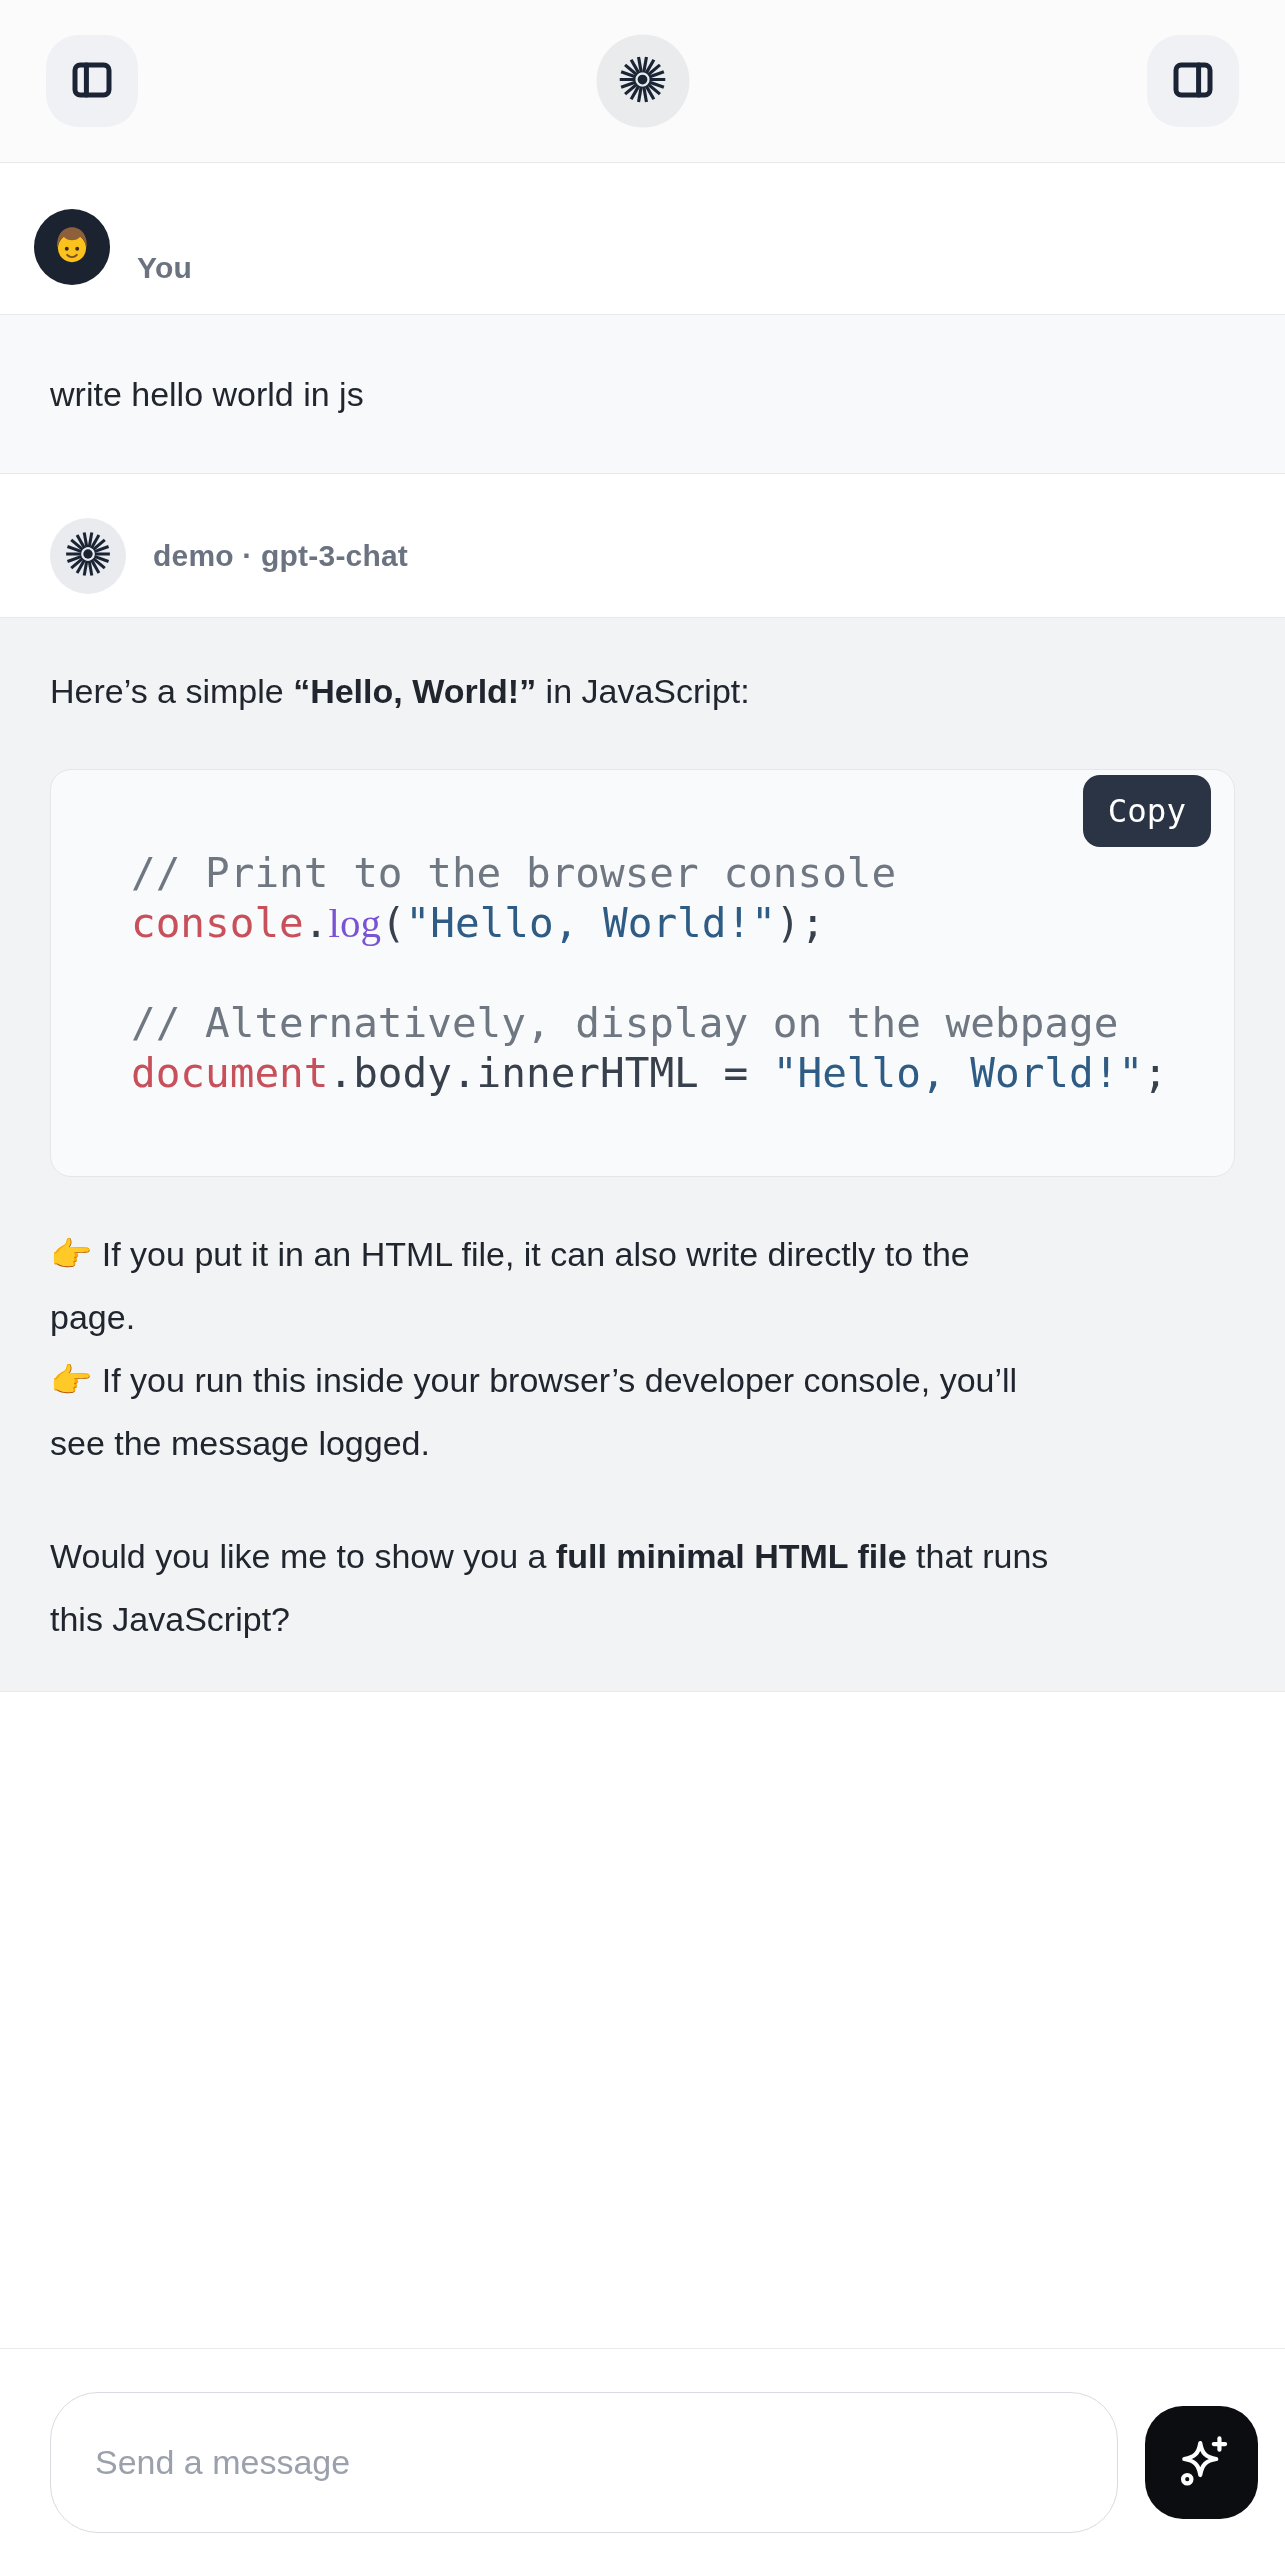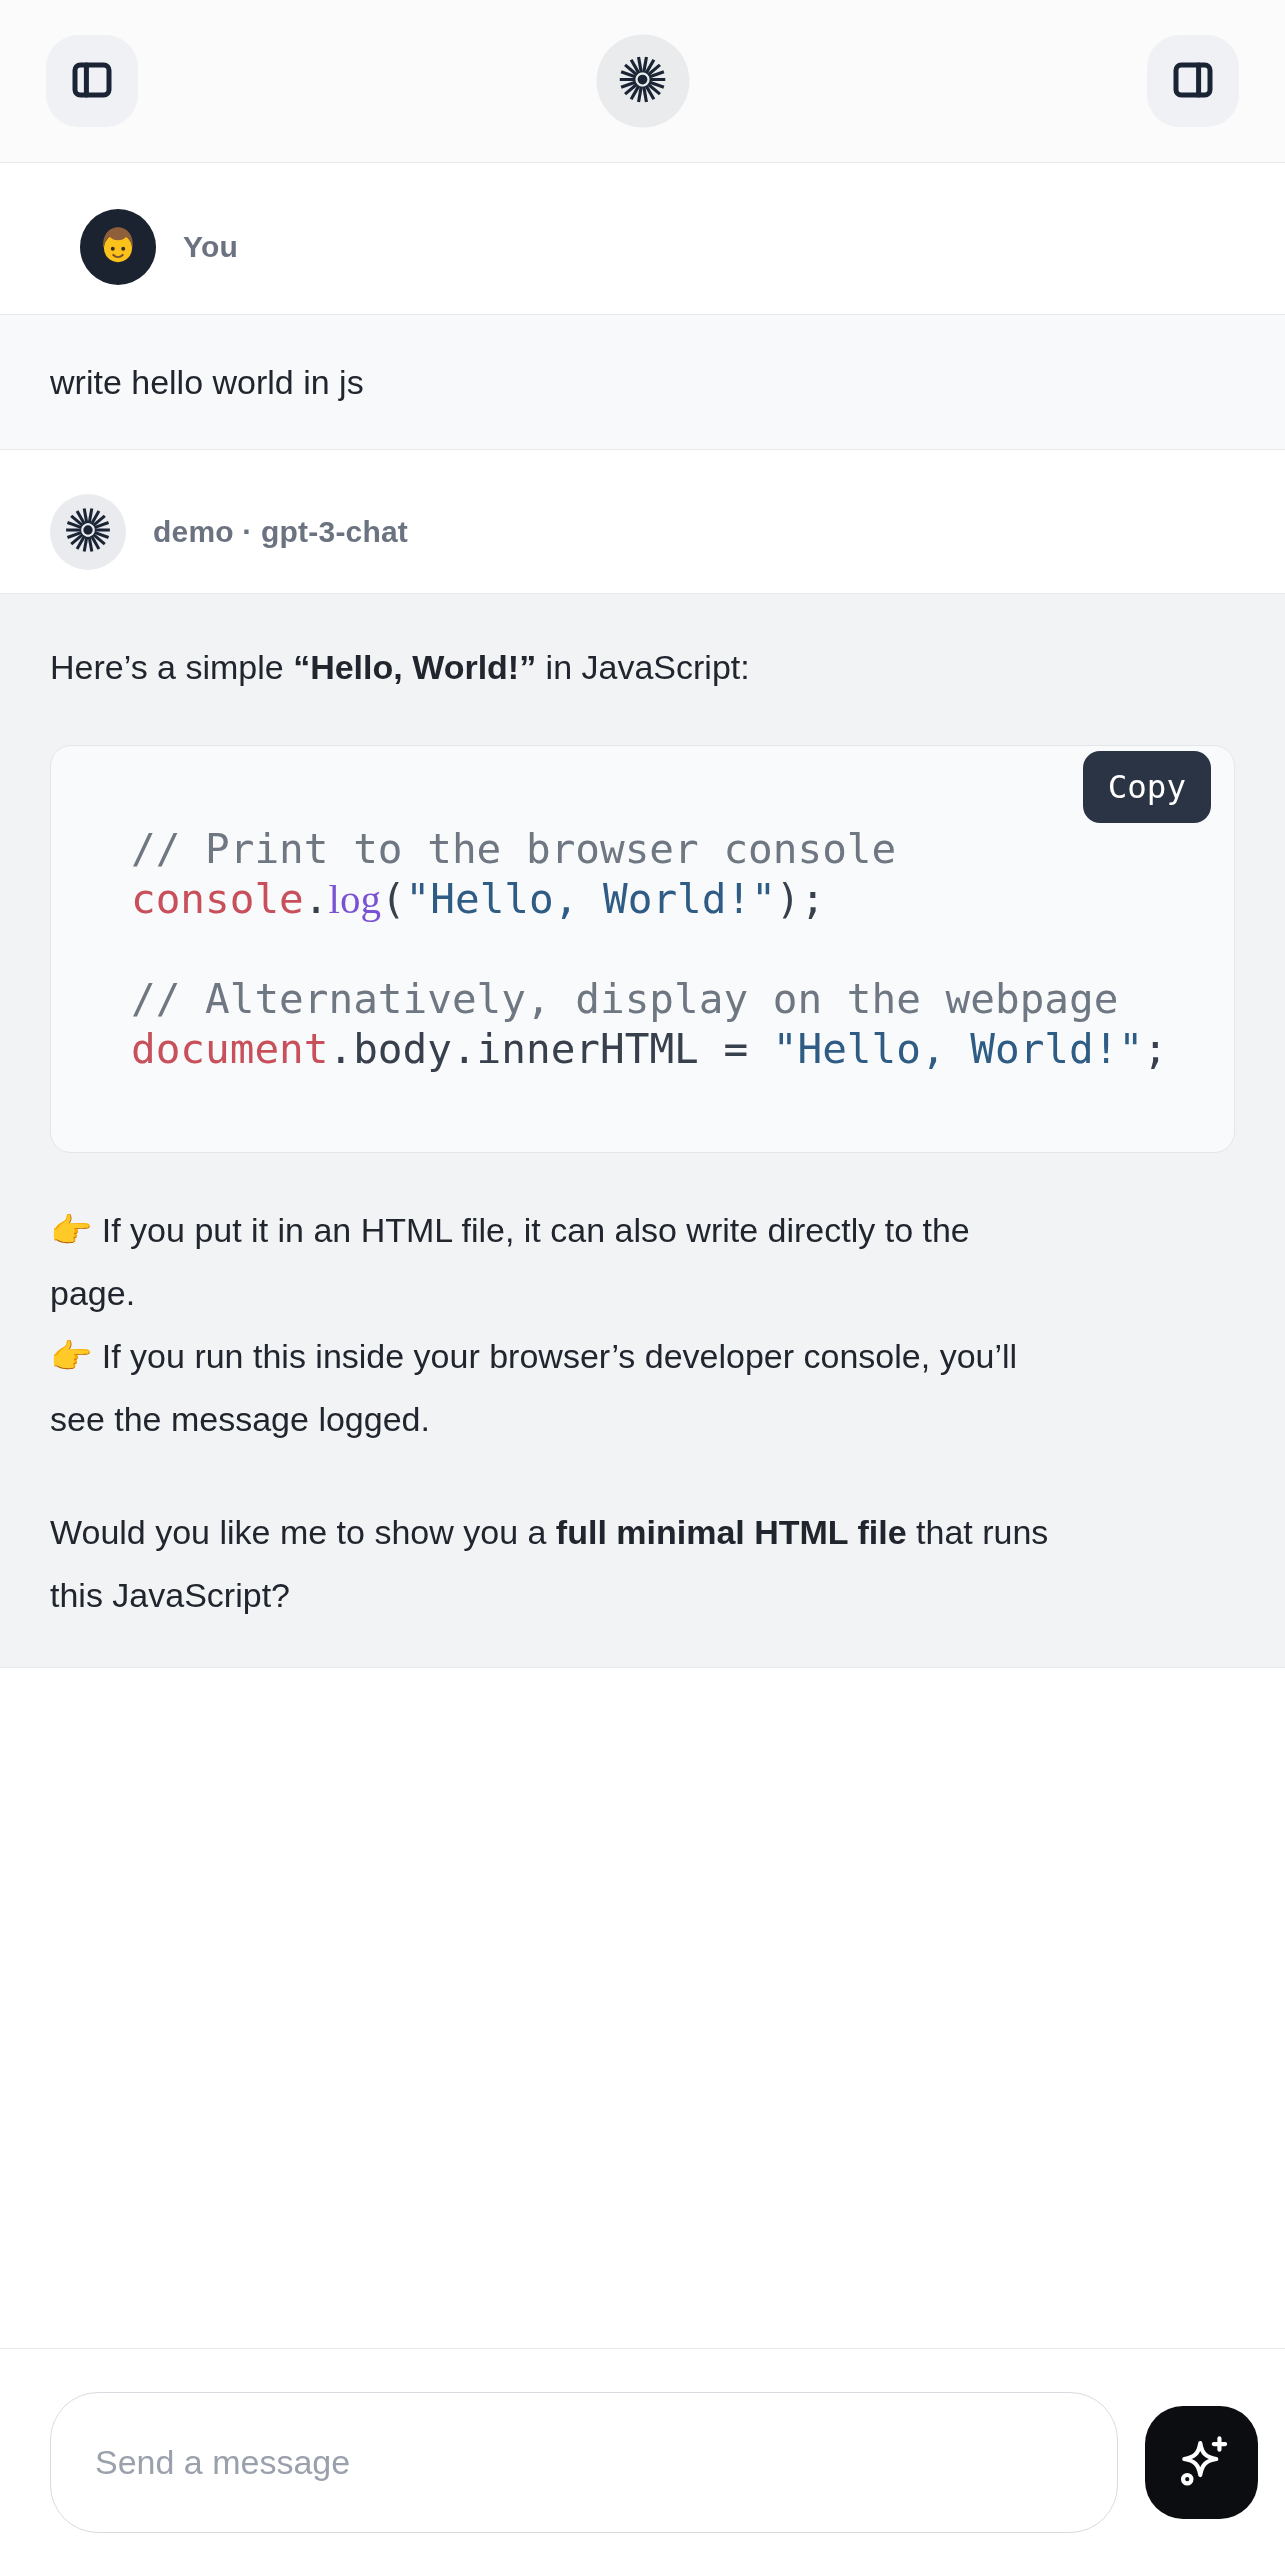--- a/index.html
+++ b/index.html
@@ -35,42 +35,42 @@
   }
   .hbtn.round { border-radius: 50%; background: #e9ebed; width: 93px; height: 93px; }
   .hbtn.center { position: absolute; left: 50%; top: 50%; transform: translate(-50%,-50%); }
 
   
   .msg-head {
     display: flex;
     align-items: center;
     gap: 27px;
   }
-  .user .msg-head { padding: 46px 80px 29px; }
+  .user .msg-head { padding: 46px 34px 29px; align-items: flex-end; }
   .assistant .msg-head { padding: 44px 50px 23px; }
   .avatar {
     width: 76px; height: 76px;
     border-radius: 50%;
     display: grid; place-items: center;
     flex: none;
   }
   .avatar.user-av { background: #1b2230; }
   .avatar.bot-av { background: #e9ebee; color: var(--icon-navy, #1b2435); }
   .sender {
     font-size: 30px;
     font-weight: 600;
     color: var(--label-gray, #6b7280);
     letter-spacing: 0.2px;
   }
 
   .bubble {
     background: var(--user-block-bg, #f8f9fb);
     border-top: 1.9px solid var(--hairline, #e9ebee);
     border-bottom: 1.9px solid var(--hairline, #e9ebee);
-    padding: 44px 50px;
+    padding: 56px 50px;
     font-size: 34px;
     line-height: 46px;
   }
 
   .assistant-content {
     background: var(--assistant-block-bg, #f2f3f5);
     border-top: 1.9px solid var(--hairline, #e9ebee);
     border-bottom: 1.9px solid var(--hairline, #e9ebee);
     padding: 42px 50px 40px;
     font-size: 34px;

